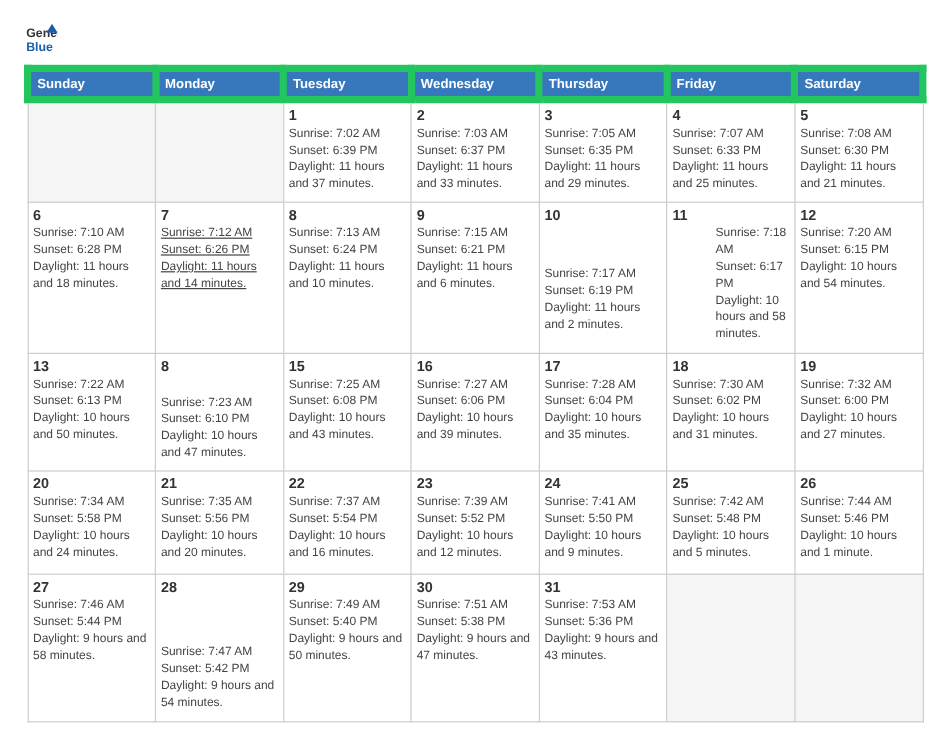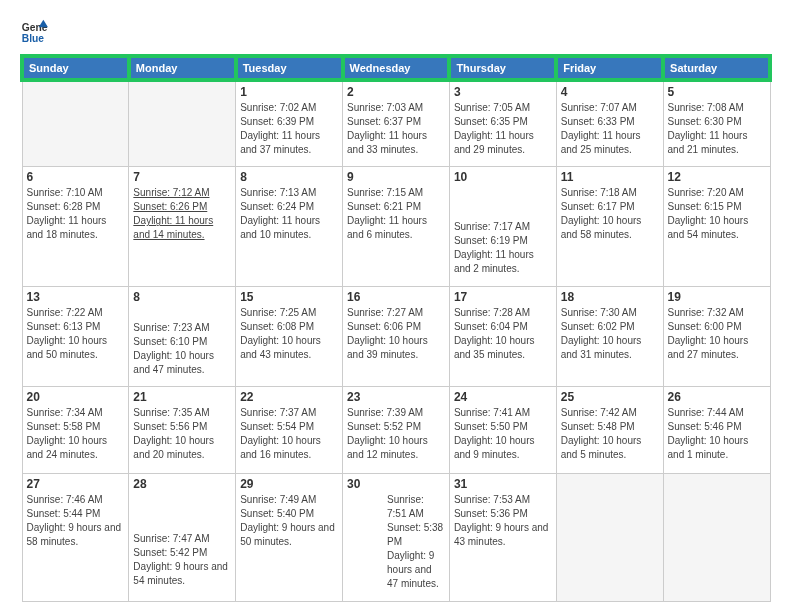--- a/index.html
+++ b/index.html
@@ -50,21 +50,21 @@
       border-collapse: collapse;
       width: 100%;
       table-layout: fixed;
     }
     .calendar th {
       background: #3777bc;
       color: #fff;
       font-size: 11px;
       font-weight: bold;
       padding: 4px 5px;
-      border: 4px solid #22c55e;
+      border: 6px solid #22c55e;
       text-align: left;
     }
     .calendar td {
       border: 1px solid #ccc;
       vertical-align: top;
       padding: 3px 4px;
       font-size: 9.5px;
       color: #333;
       background: #fff;
       height: 82px;
@@ -178,21 +178,21 @@
 Daylight: 11 hours and 6 minutes.</div>
           </td>
           <td>
             <div class="day-number">10</div>
             <div class="day-info" style="white-space: pre-line; margin-top: 36px;">Sunrise: 7:17 AM
 Sunset: 6:19 PM
 Daylight: 11 hours and 2 minutes.</div>
           </td>
           <td>
             <div class="day-number">11</div>
-            <div class="day-info" style="white-space: pre-line;">Sunrise: 7:18 AM
+            <div class="day-info" style="white-space: pre-line; margin-left: 36px;">Sunrise: 7:18 AM
 Sunset: 6:17 PM
 Daylight: 10 hours and 58 minutes.</div>
           </td>
           <td>
             <div class="day-number">12</div>
             <div class="day-info" style="white-space: pre-line;">Sunrise: 7:20 AM
 Sunset: 6:15 PM
 Daylight: 10 hours and 54 minutes.</div>
           </td>
         </tr>
@@ -298,21 +298,21 @@
 Daylight: 9 hours and 54 minutes.</div>
           </td>
           <td>
             <div class="day-number">29</div>
             <div class="day-info" style="white-space: pre-line;">Sunrise: 7:49 AM
 Sunset: 5:40 PM
 Daylight: 9 hours and 50 minutes.</div>
           </td>
           <td>
             <div class="day-number">30</div>
-            <div class="day-info" style="white-space: pre-line; margin-left: 40px;">Sunrise: 7:51 AM
+            <div class="day-info" style="white-space: pre-line;">Sunrise: 7:51 AM
 Sunset: 5:38 PM
 Daylight: 9 hours and 47 minutes.</div>
           </td>
           <td>
             <div class="day-number">31</div>
             <div class="day-info" style="white-space: pre-line;">Sunrise: 7:53 AM
 Sunset: 5:36 PM
 Daylight: 9 hours and 43 minutes.</div>
           </td>
           <td class="empty"></td>

